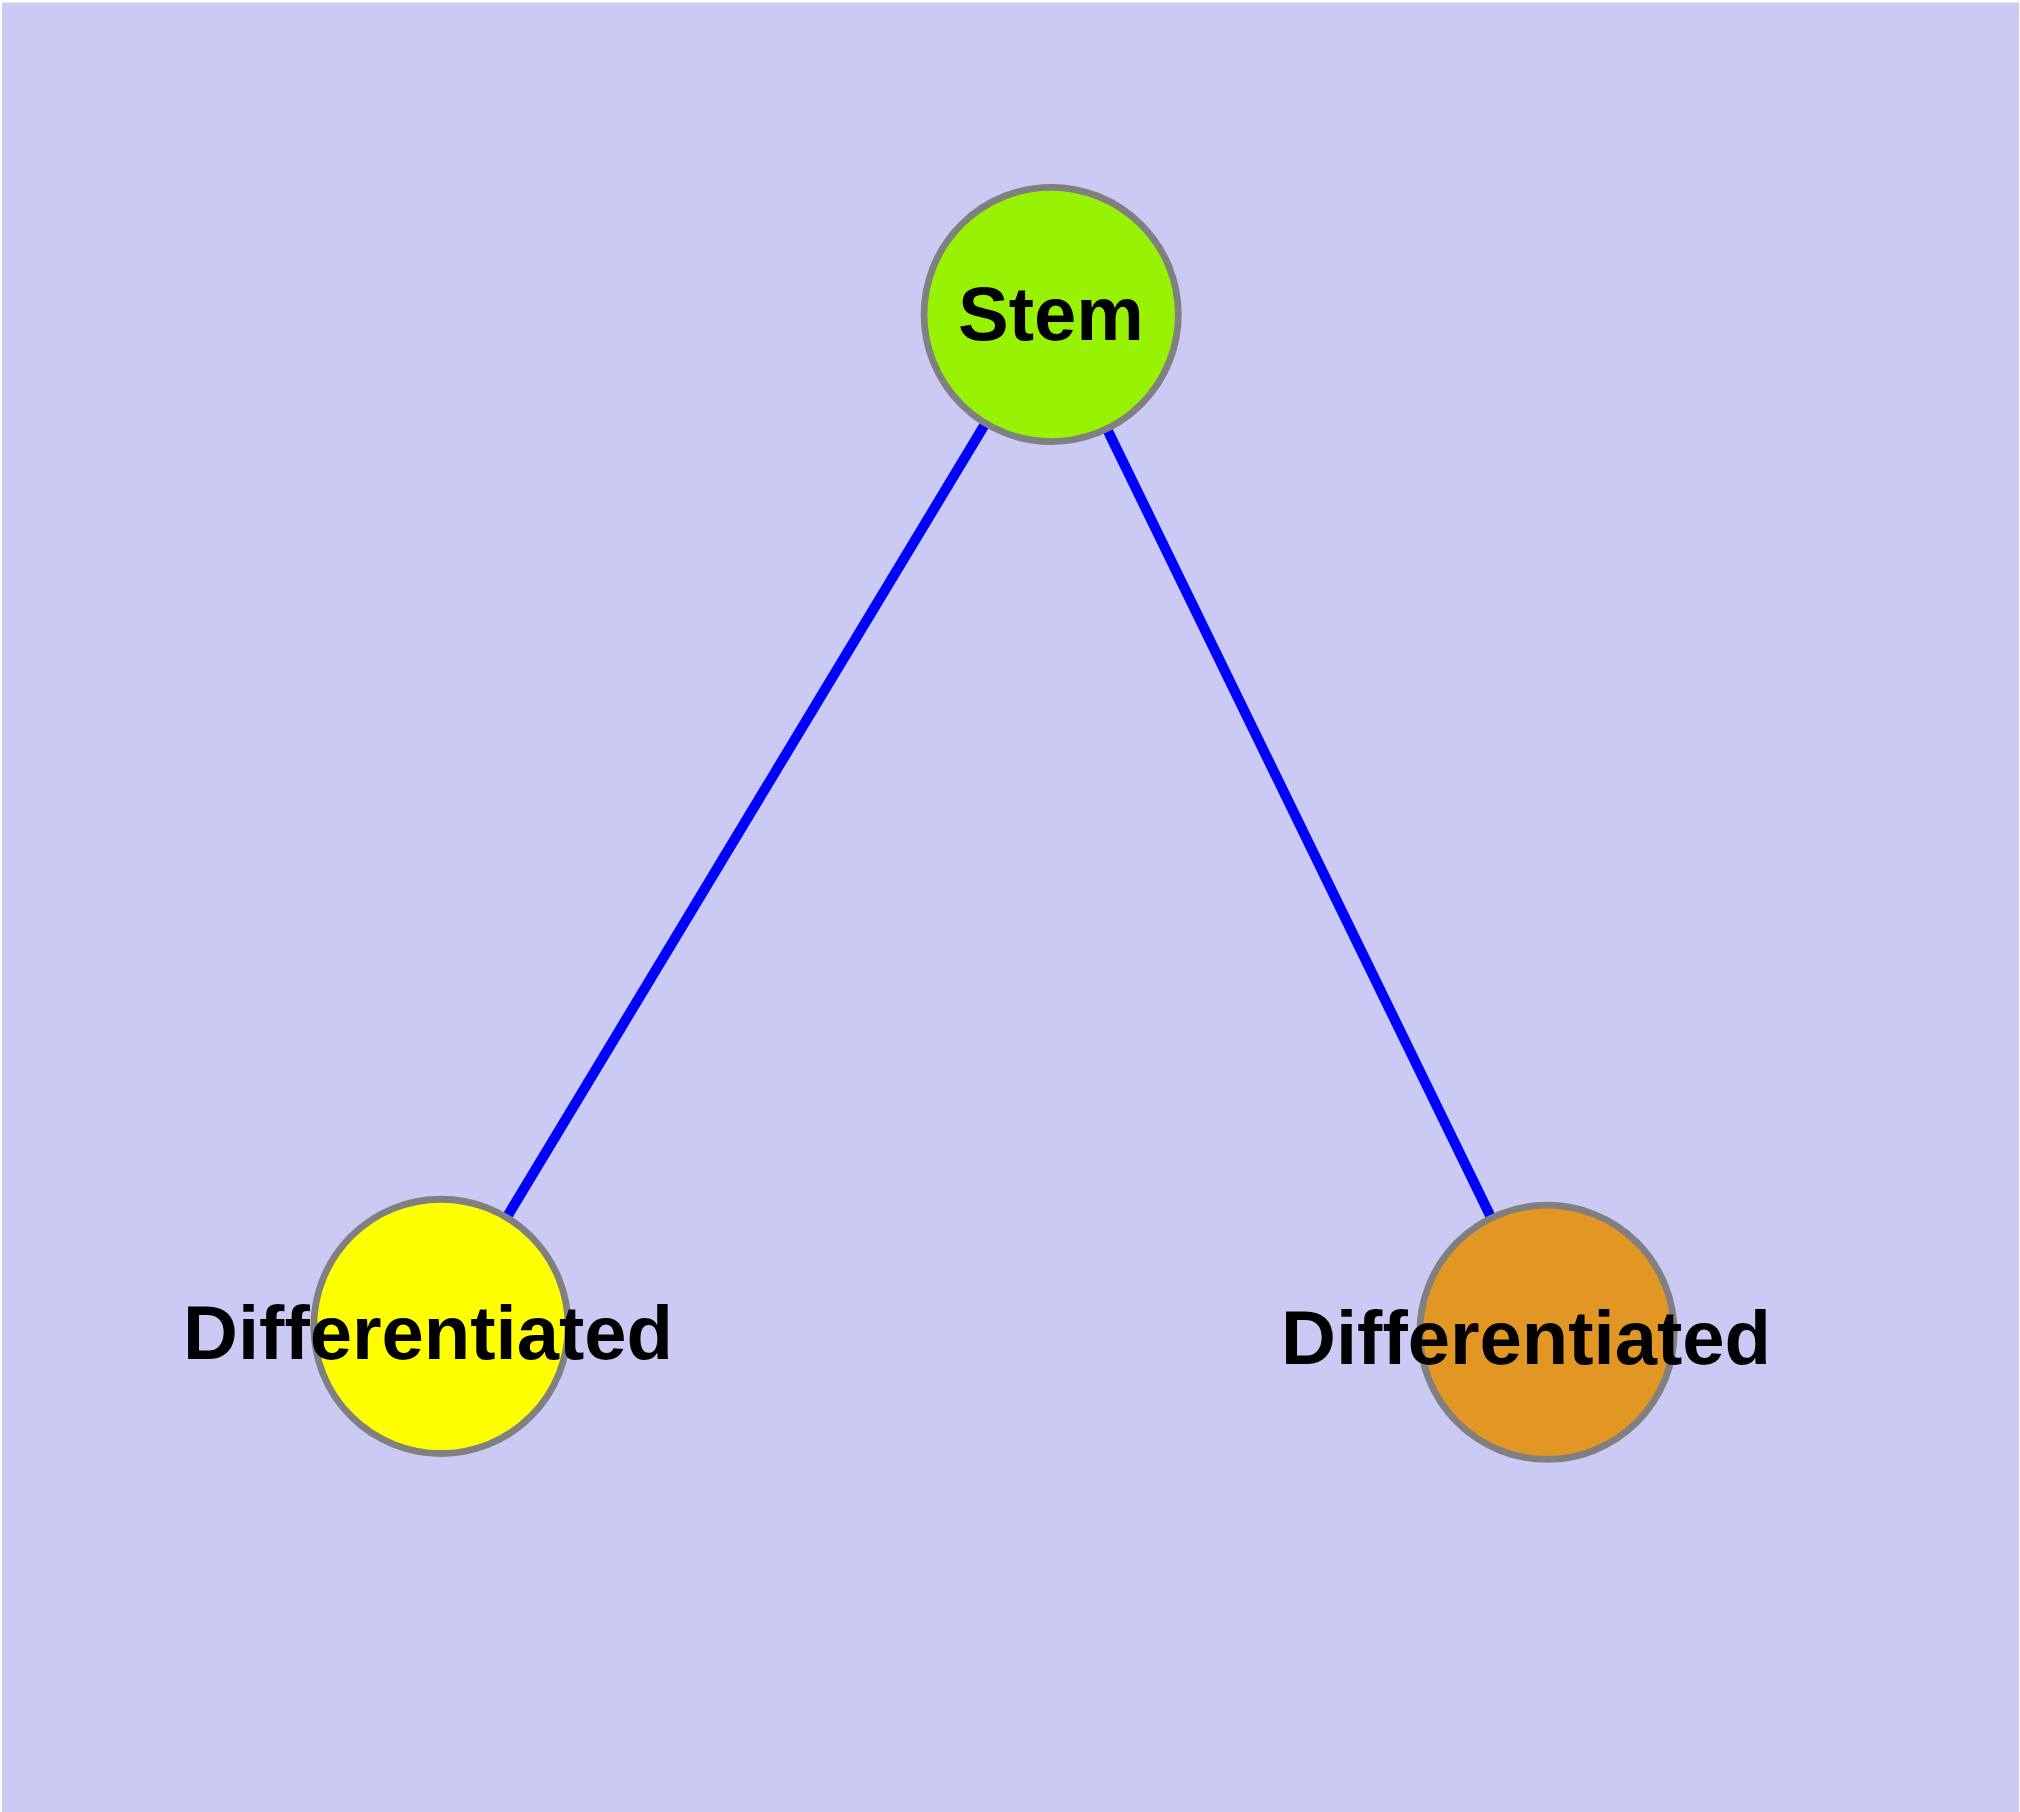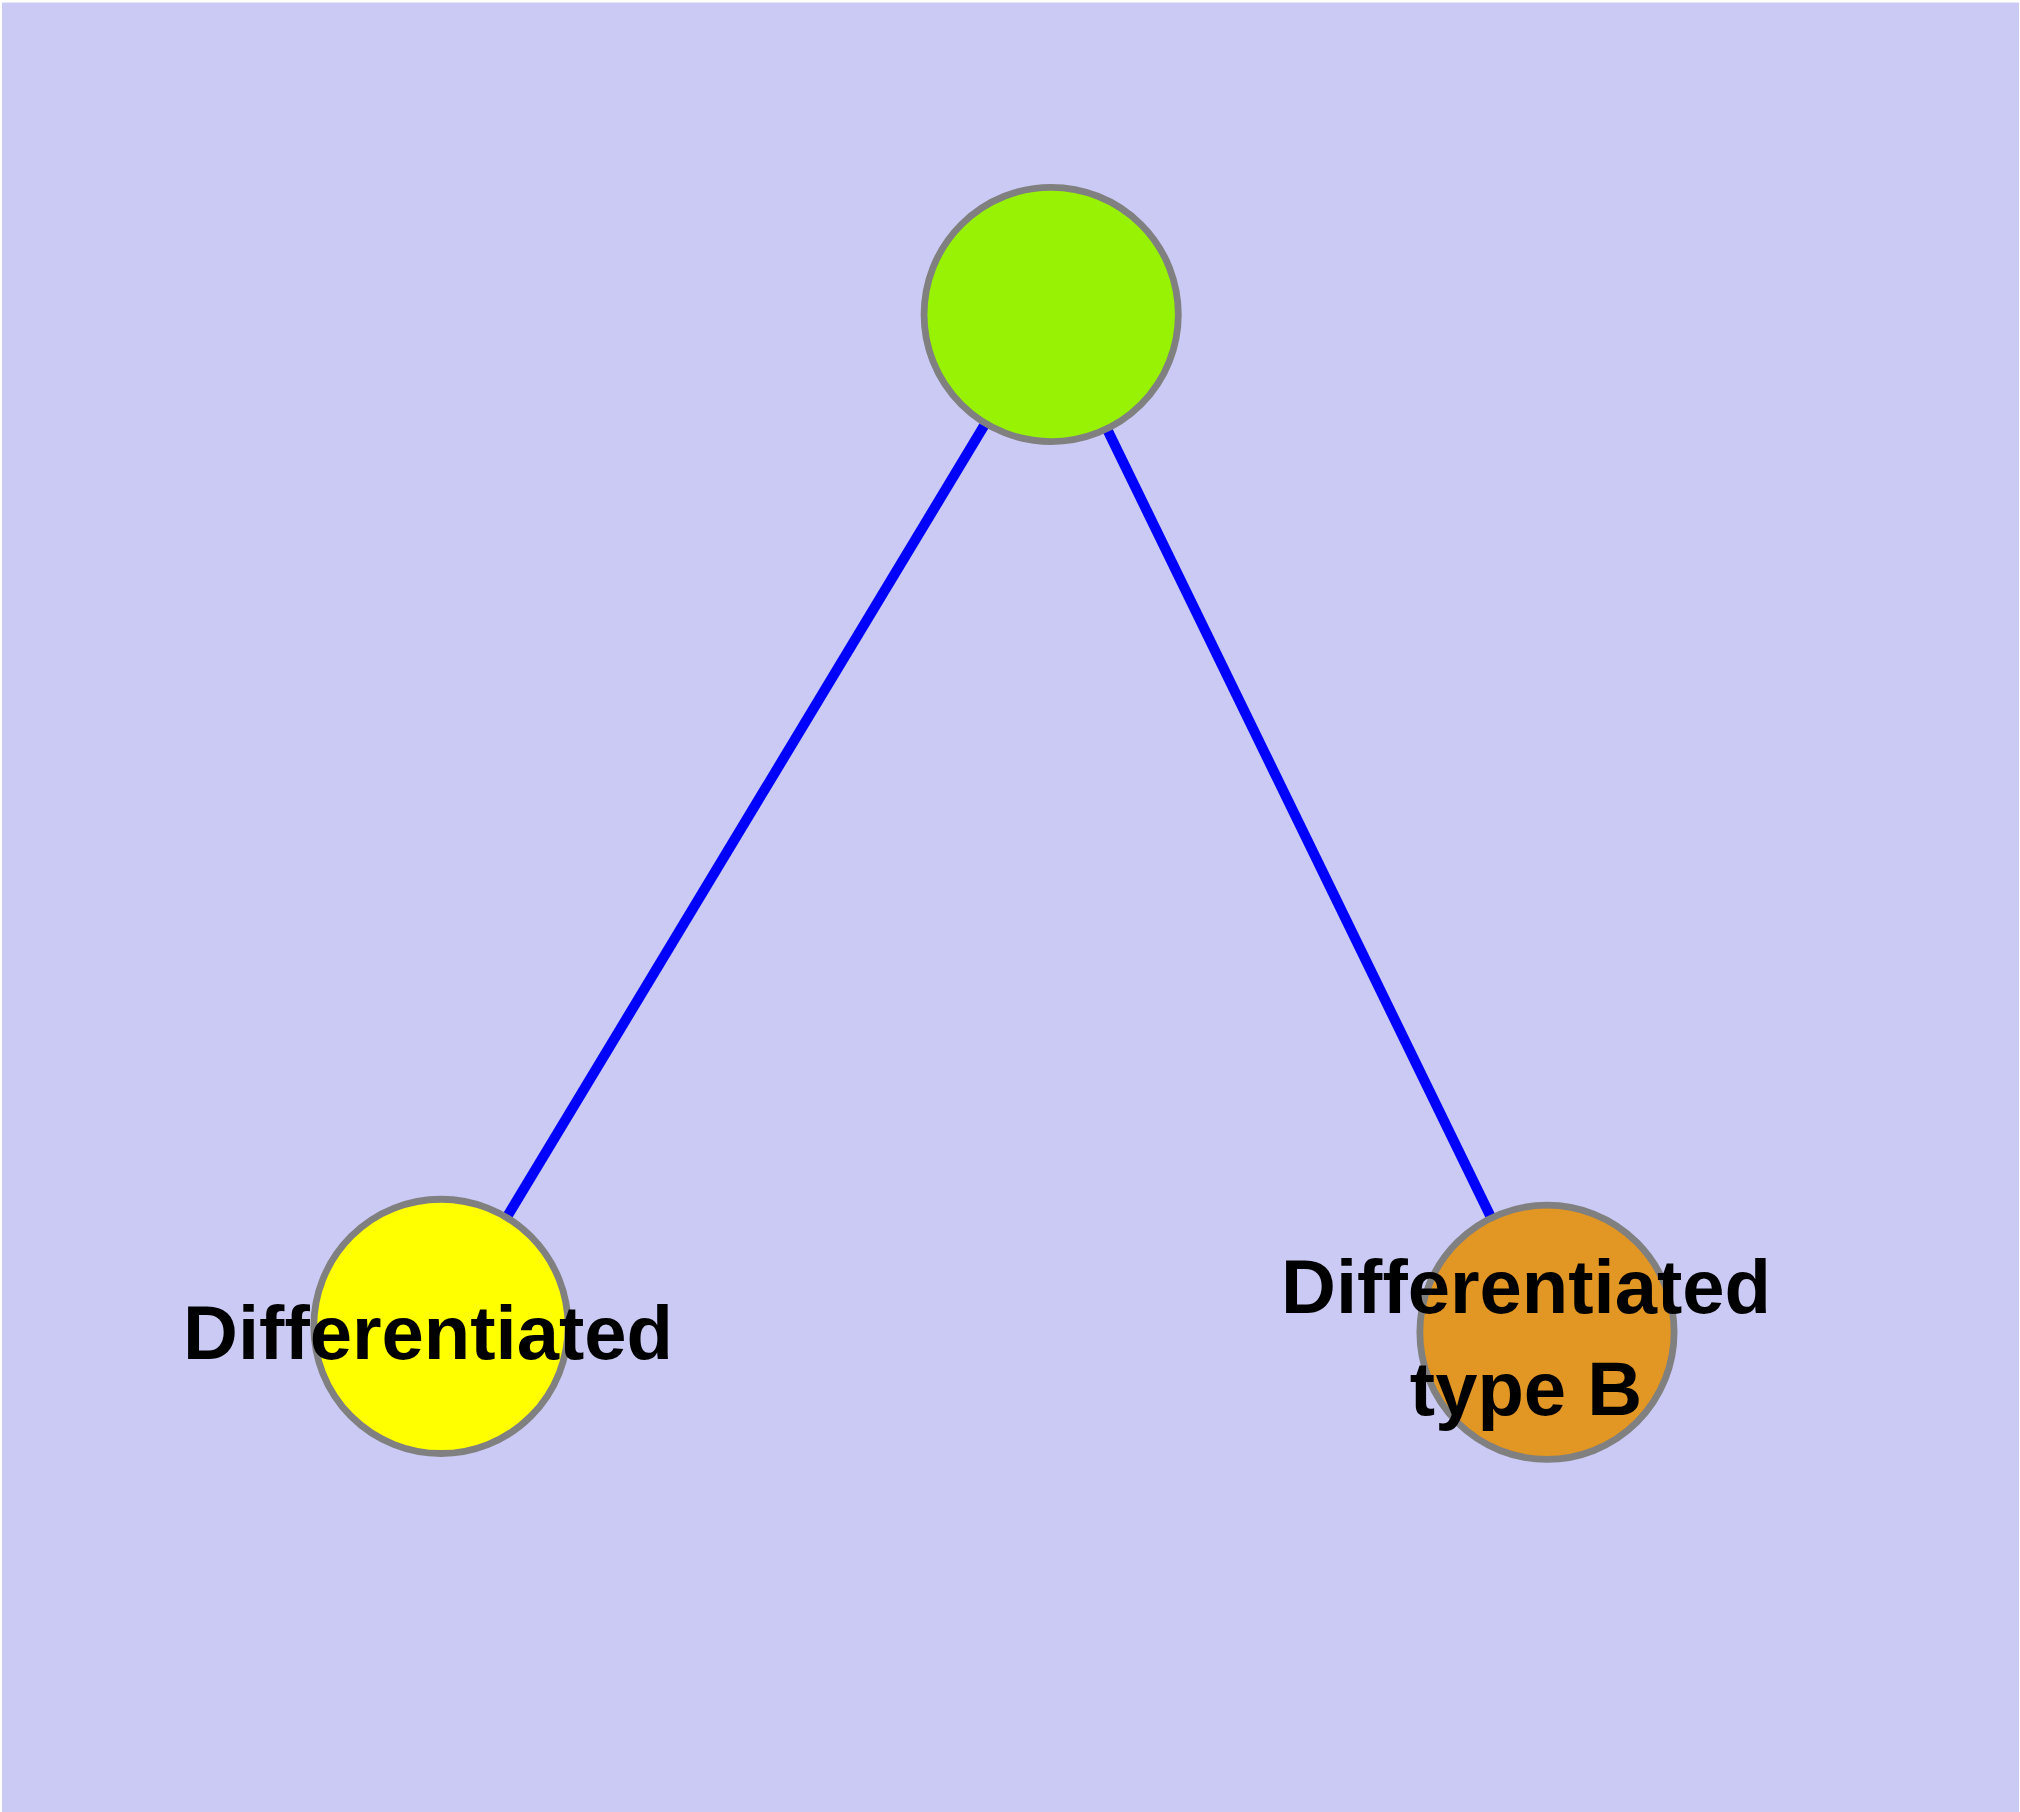--- a/index.html
+++ b/index.html
@@ -45,23 +45,23 @@
       <line x1="1240" y1="371" x2="1825" y2="1572"></line>
     </g>
 
     <g stroke-width="8" stroke="#808080">
       <circle cx="1240" cy="371" r="150" fill="#97F303"></circle>
       <circle cx="520" cy="1565" r="150" fill="#FFFF00"></circle>
       <circle cx="1825" cy="1572" r="150" fill="#E29623"></circle>
     </g>
   </svg>
 
+  <div class="node-label" style="left:1051px; top:314px;">Stem</div>
 
   <div class="node-label" style="left:428px; top:1333px;">
     <div>Differentiated</div>
   </div>
 
   <div class="node-label" style="left:1526px; top:1338px;">
     <div>Differentiated</div>
-    <div>type B</div>
   </div>
 </div>
 
 
 </body></html>

